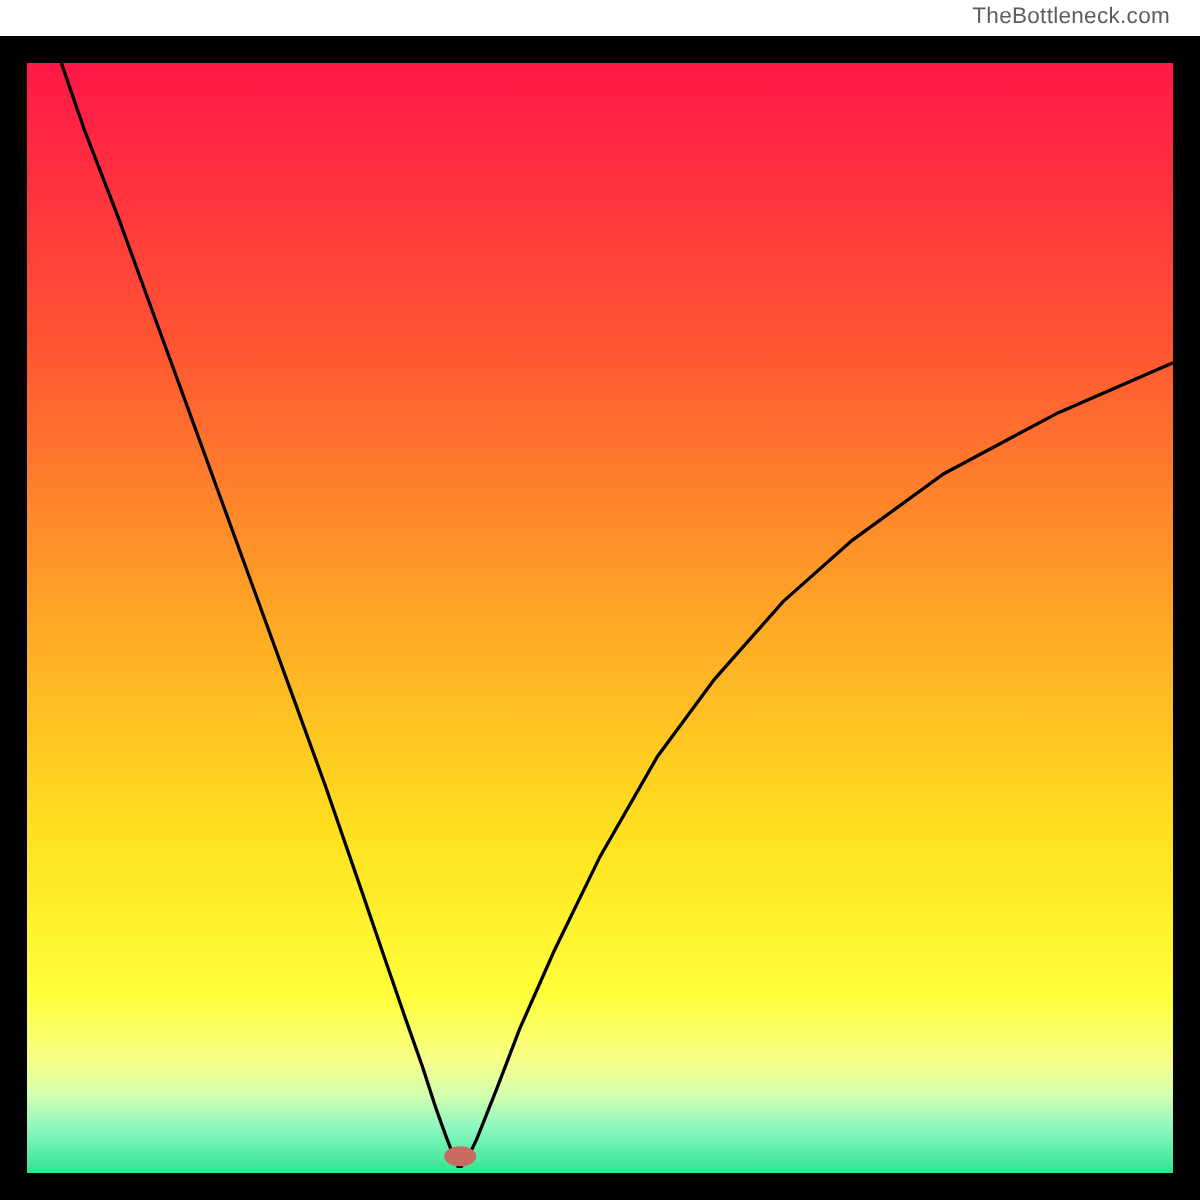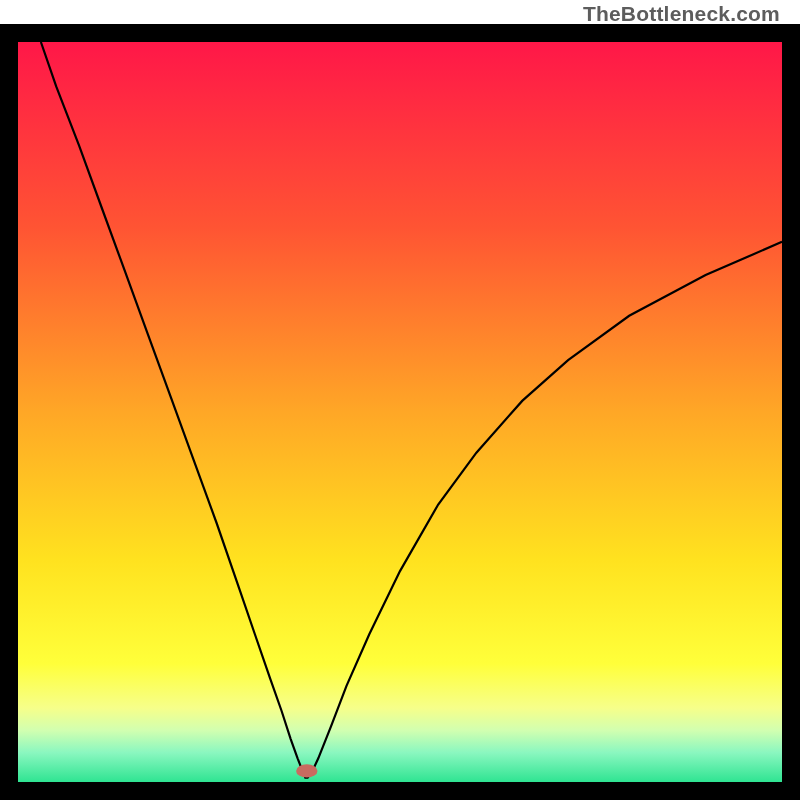--- a/index.html
+++ b/index.html
@@ -11,22 +11,22 @@
   .stage {
     position: relative;
     width: 800px;
     height: 800px;
     background: #fff;
   }
   .watermark {
     position: absolute;
     top: 2px;
     right: 20px;
-    font-size: 21px;
-    font-weight: 700;
+    font-size: 15px;
+    font-weight: 400;
     color: #5d5d5d;
     letter-spacing: 0.2px;
     text-align: center;
   }
   svg.plot {
     position: absolute;
     left: 0;
     right: 0;
     bottom: 0;
     top: 24px;

